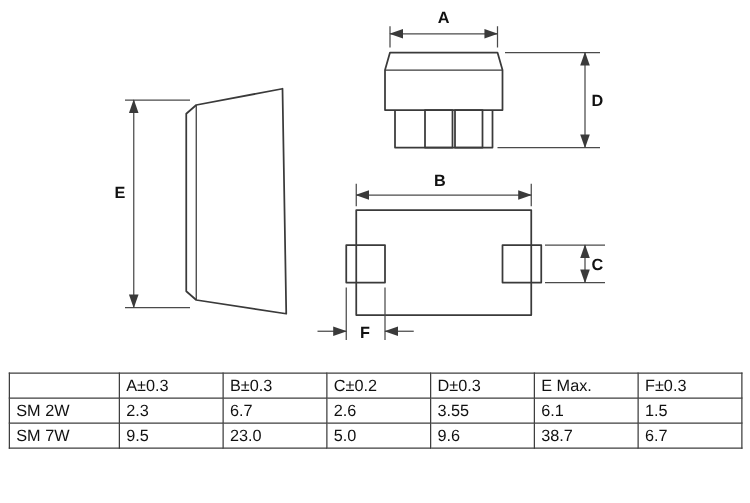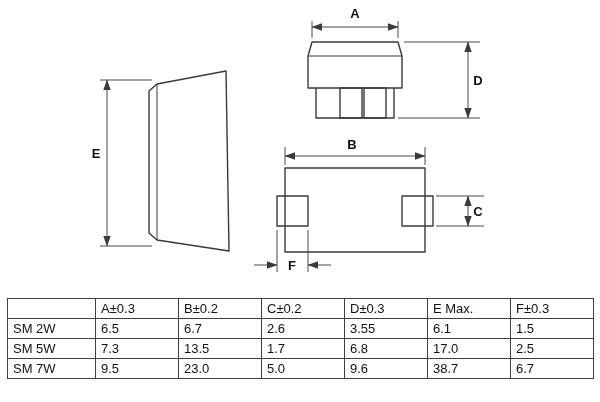--- a/index.html
+++ b/index.html
@@ -92,45 +92,36 @@
         <col style="width:83px">
         <col style="width:83px">
       <col style="width:83px">
         <col style="width:83px">
         <col style="width:83px">
     </colgroup>
     <thead>
       <tr>
         <th></th>
         <th>A±0.3</th>
-        <th>B±0.2</th>
+        <th>B±0.3</th>
         <th>C±0.2</th>
         <th>D±0.3</th>
         <th>E Max.</th>
         <th>F±0.3</th>
       </tr>
     </thead>
     <tbody>
       <tr>
         <td>SM 2W</td>
-        <td>6.5</td>
+        <td>2.3</td>
         <td>6.7</td>
         <td>2.6</td>
         <td>3.55</td>
         <td>6.1</td>
         <td>1.5</td>
-      </tr>
-      <tr>
-        <td>SM 5W</td>
-        <td>7.3</td>
-        <td>13.5</td>
-        <td>1.7</td>
-        <td>6.8</td>
-        <td>17.0</td>
-        <td>2.5</td>
       </tr>
       <tr>
         <td>SM 7W</td>
         <td>9.5</td>
         <td>23.0</td>
         <td>5.0</td>
         <td>9.6</td>
         <td>38.7</td>
         <td>6.7</td>
       </tr>

